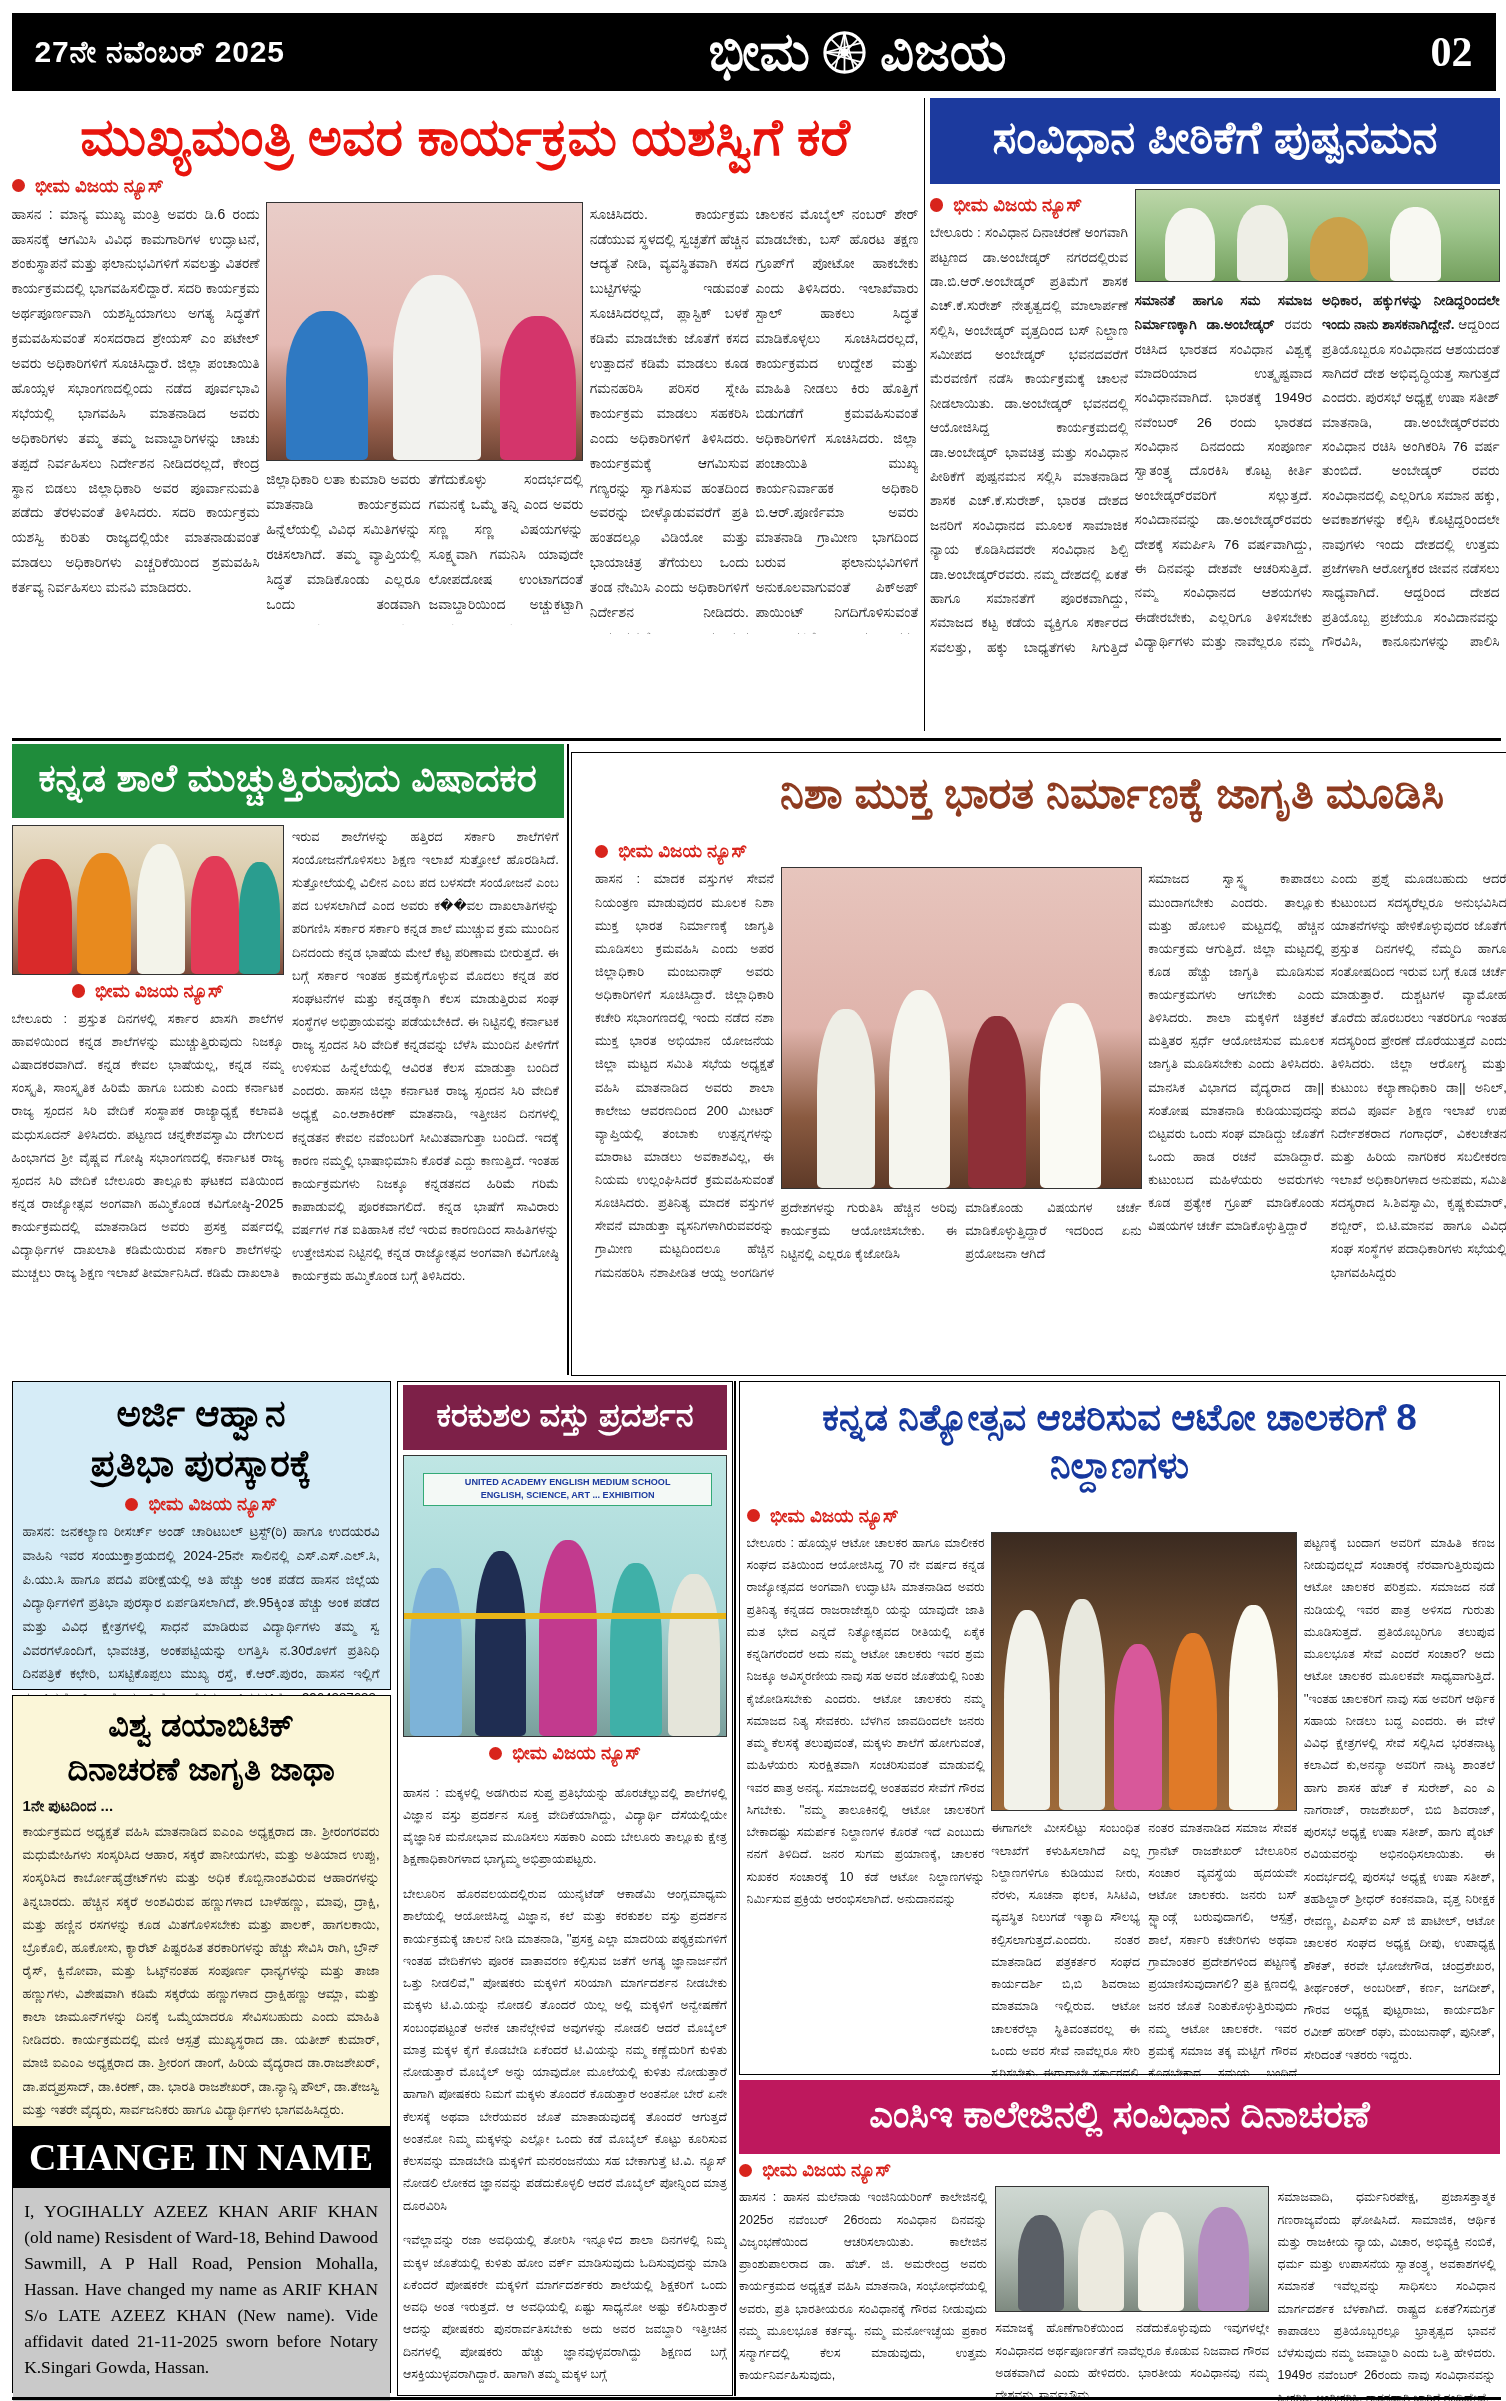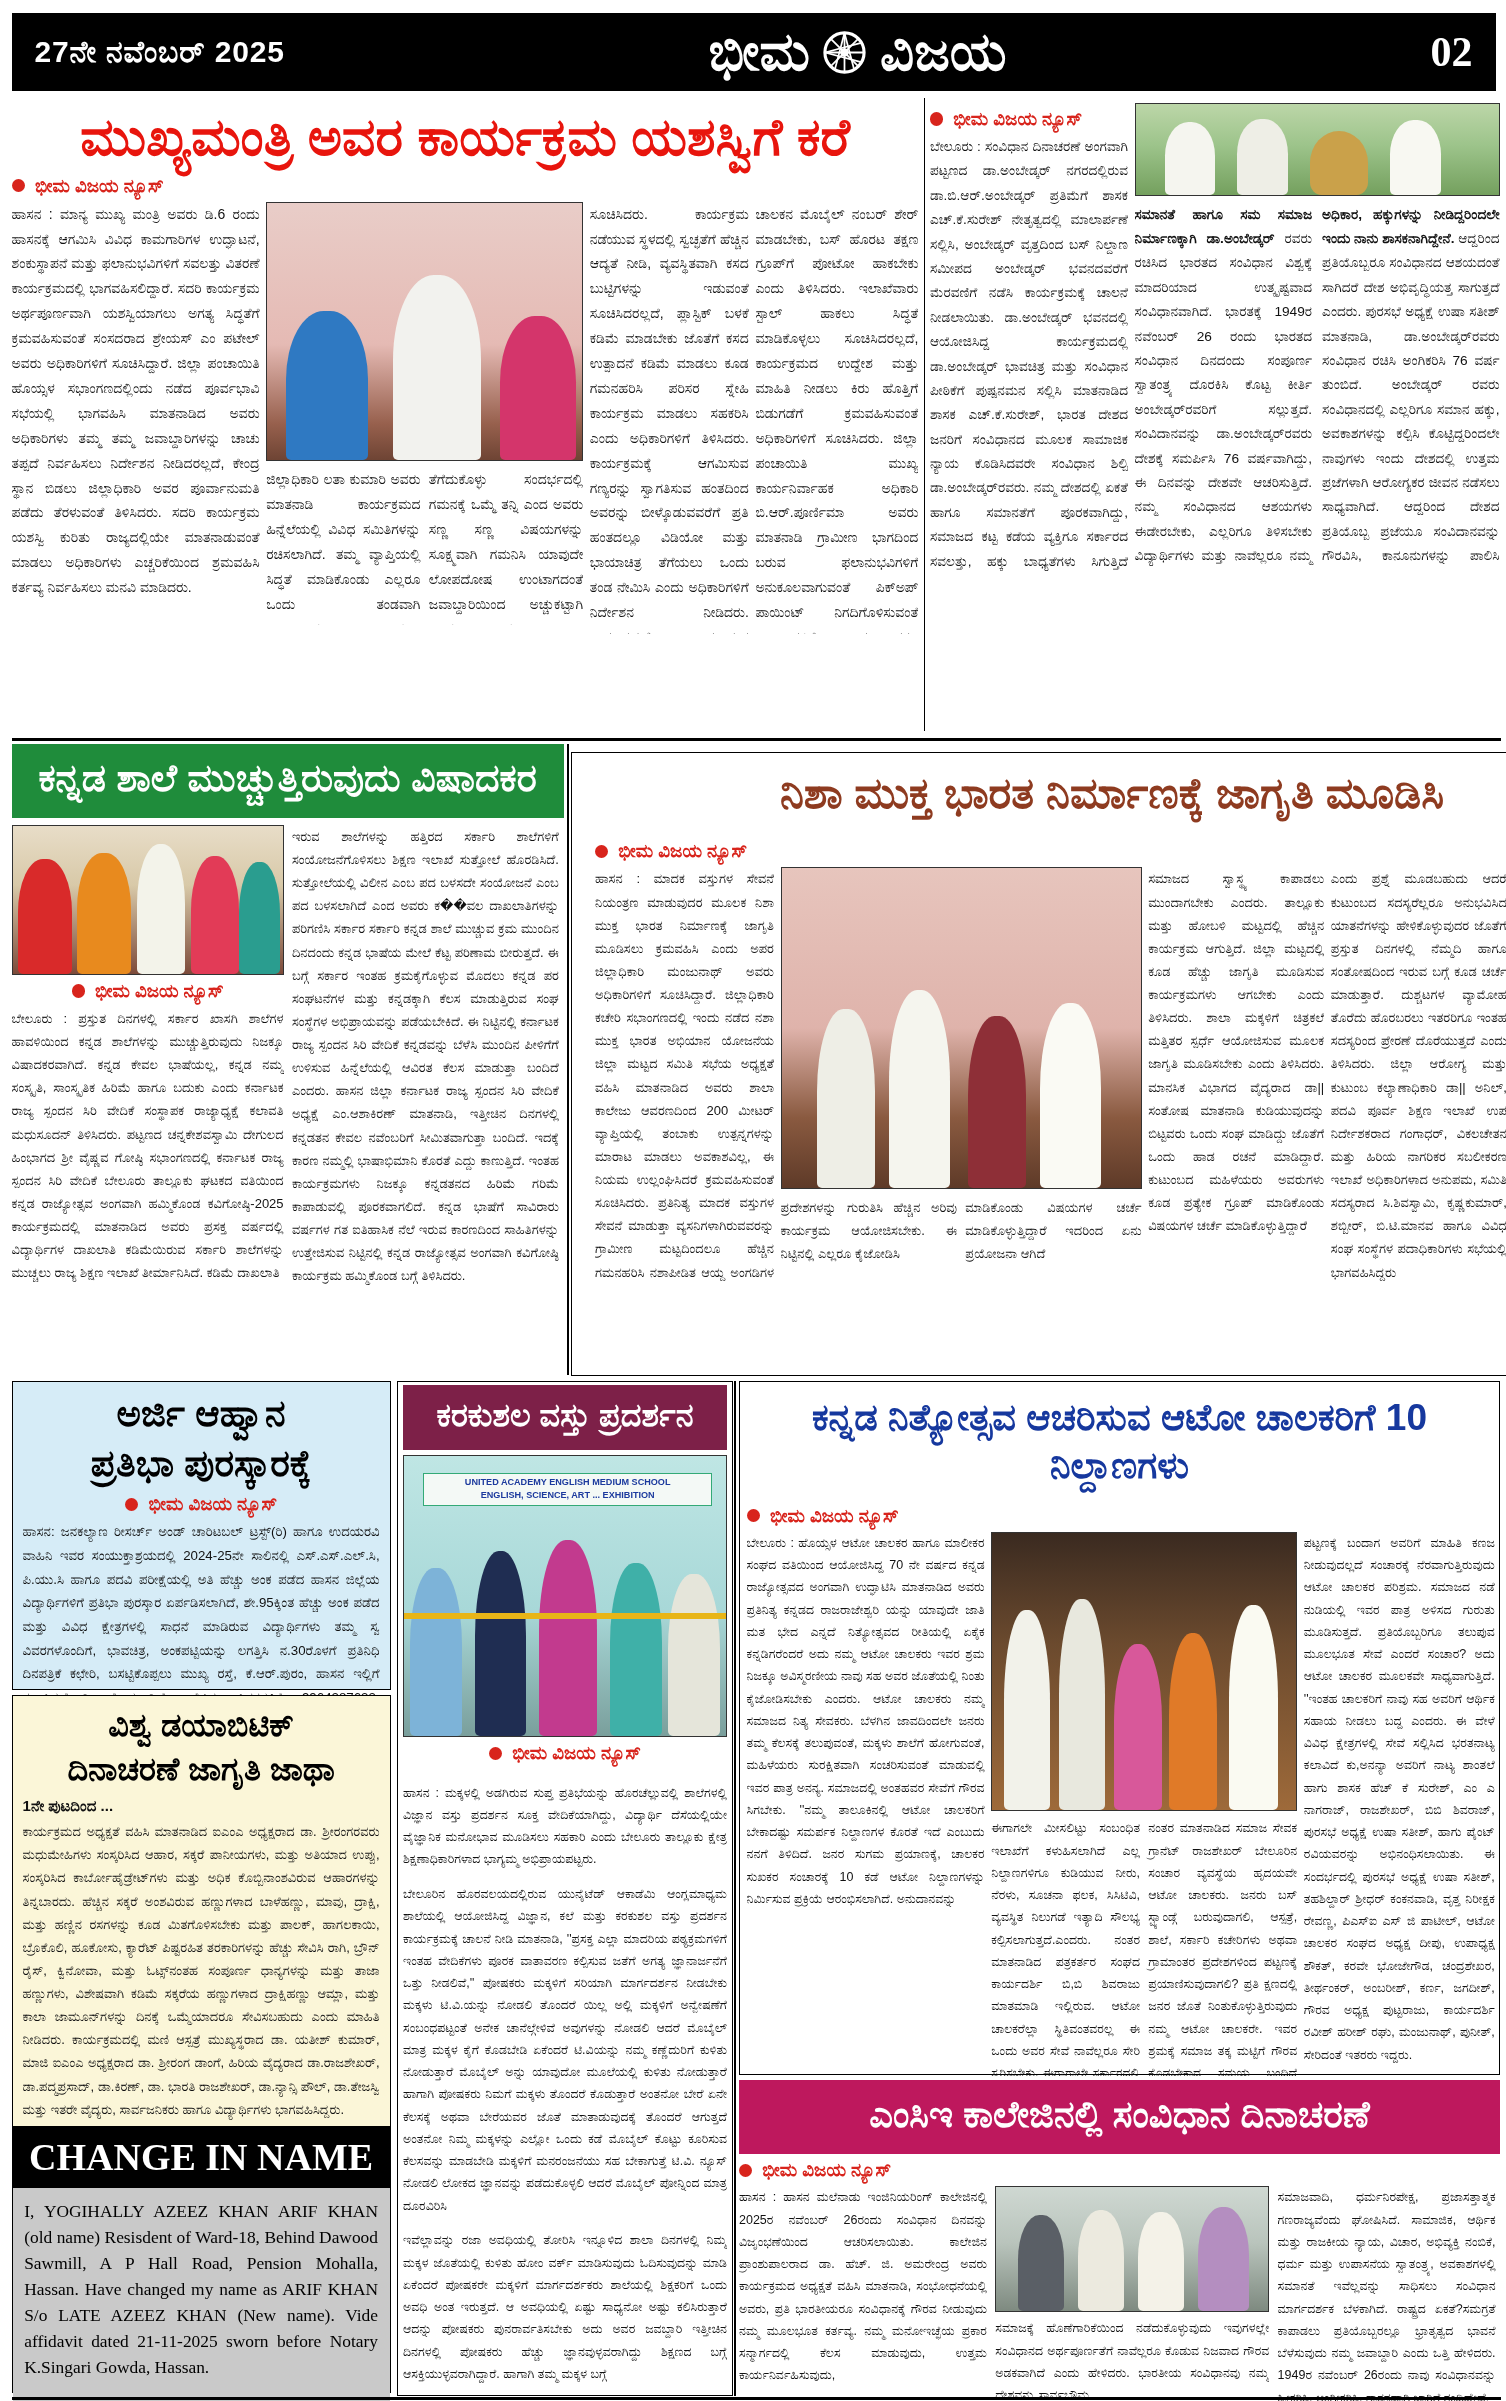--- a/index.html
+++ b/index.html
@@ -163,20 +163,21 @@
           <div class="kn bodyA">ಜಿಲ್ಲಾಧಿಕಾರಿ ಲತಾ ಕುಮಾರಿ ಅವರು ಮಾತನಾಡಿ ಕಾರ್ಯಕ್ರಮದ ಹಿನ್ನೆಲೆಯಲ್ಲಿ ವಿವಿಧ ಸಮಿತಿಗಳನ್ನು ರಚಿಸಲಾಗಿದೆ. ತಮ್ಮ ವ್ಯಾಪ್ತಿಯಲ್ಲಿ ಸಿದ್ಧತೆ ಮಾಡಿಕೊಂಡು ಎಲ್ಲರೂ ಒಂದು ತಂಡವಾಗಿ ಸಮನ್ವಯತೆಯಿಂದ ಕೆಲಸ ಮಾಡುವ ಮೂಲಕ ಕಾರ್ಯಕ್ರಮ ಯಶಸ್ವಿಗೊಳಿಸಲು ಅಧಿಕಾರಿಗಳಿಗೆ ನಿರ್ದೇಶನ ನೀಡಿದರು. ಕಾರ್ಯಕ್ರಮಕ್ಕೆ ವಿವಿಧ ಸಚಿವರುಗಳು ಆಗಮಿಸುವುದರಿಂದ ಸಂಬಂಧಿಸಿದ ಇಲಾಖೆಯ ಮುಖ್ಯಸ್ಥರು ಲೈಸನ್ ಅಧಿಕಾರಿಯಾಗಿರುತ್ತಾರೆ. ಶಿಷ್ಟಾಚಾರದಲ್ಲಿ ಯಾವುದೇ ನ್ಯೂನ್ಯತೆ ಆಗದಂತೆ ಎಚ್ಚರವಹಿಸಬೇಕು ಎಂದು ಅಧಿಕಾರಿಗಳಿಗೆ ಸೂಚಿಸಿದರು. ಅಧಿಕಾರಿಗಳು ಯಾವುದೇ ನಿರ್ಧಾರ</div>
           <div class="kn bodyA">ತೆಗೆದುಕೊಳ್ಳು ಸಂದರ್ಭದಲ್ಲಿ ಗಮನಕ್ಕೆ ಒಮ್ಮೆ ತನ್ನಿ ಎಂದ ಅವರು ಸಣ್ಣ ಸಣ್ಣ ವಿಷಯಗಳನ್ನು ಸೂಕ್ಷ್ಮವಾಗಿ ಗಮನಿಸಿ ಯಾವುದೇ ಲೋಪದೋಷ ಉಂಟಾಗದಂತೆ ಜವಾಬ್ದಾರಿಯಿಂದ ಅಚ್ಚುಕಟ್ಟಾಗಿ ಸಿದ್ಧತೆ ಮಾಡಿಕೊಳ್ಳಿ ಎಂದು ಅಧಿಕಾರಿಗಳಿಗೆ ತಿಳಿಸಿದರು. ವಾಹನ ದಟ್ಟಣೆ ನಿಯಂತ್ರಣ ಹಾಗೂ ವಾಹನ ನಿಲುಗಡೆಗೆ ನಿರ್ದಿಷ್ಟ ಸ್ಥಳ ಗುರುತಿಸಿ ಯಾವುದೇ ಗೊಂದಲಕ್ಕೆ ಅವಕಾಶ ನೀಡದೆ ಸೈನೇಜ್ ಬೋರ್ಡ್ ಹಾಕುವಂತೆ ಸೂಚಿಸಿದರು. ಸುಸಜ್ಜಿತ ಅಂಬುಲೆನ್ಸ್ ವ್ಯವಸ್ಥೆ ಮಾಡಿಕೊಳ್ಳುವಂತೆ ಜಿಲ್ಲಾ ಆರೋಗ್ಯ ಮತ್ತು ಕುಟುಂಬ ಕಲ್ಯಾಣಾಧಿಕಾರಿ ಅವರಿಗೆ ಸೂಚಿಸಿದರಲ್ಲದೆ ಪ್ರಾಥಮಿಕ ಚಿಕಿತ್ಸೆಗೆ ಅಗತ್ಯ ಸಿದ್ಧತೆಗೆ ಕ್ರಮವಹಿಸಲು</div>
         </div>
       </div>
       <div class="colcell kn bodyA">ಸೂಚಿಸಿದರು. ಕಾರ್ಯಕ್ರಮ ನಡೆಯುವ ಸ್ಥಳದಲ್ಲಿ ಸ್ವಚ್ಛತೆಗೆ ಹೆಚ್ಚಿನ ಆದ್ಯತೆ ನೀಡಿ, ವ್ಯವಸ್ಥಿತವಾಗಿ ಕಸದ ಬುಟ್ಟಿಗಳನ್ನು ಇಡುವಂತೆ ಸೂಚಿಸಿದರಲ್ಲದೆ, ಪ್ಲಾಸ್ಟಿಕ್ ಬಳಕೆ ಕಡಿಮೆ ಮಾಡಬೇಕು ಜೊತೆಗೆ ಕಸದ ಉತ್ಪಾದನೆ ಕಡಿಮೆ ಮಾಡಲು ಕೂಡ ಗಮನಹರಿಸಿ ಪರಿಸರ ಸ್ನೇಹಿ ಕಾರ್ಯಕ್ರಮ ಮಾಡಲು ಸಹಕರಿಸಿ ಎಂದು ಅಧಿಕಾರಿಗಳಿಗೆ ತಿಳಿಸಿದರು. ಕಾರ್ಯಕ್ರಮಕ್ಕೆ ಆಗಮಿಸುವ ಗಣ್ಯರನ್ನು ಸ್ವಾಗತಿಸುವ ಹಂತದಿಂದ ಅವರನ್ನು ಬೀಳ್ಕೊಡುವವರೆಗೆ ಪ್ರತಿ ಹಂತದಲ್ಲೂ ವಿಡಿಯೋ ಮತ್ತು ಭಾಯಾಚಿತ್ರ ತೆಗೆಯಲು ಒಂದು ತಂಡ ನೇಮಿಸಿ ಎಂದು ಅಧಿಕಾರಿಗಳಿಗೆ ನಿರ್ದೇಶನ ನೀಡಿದರು. ಕಾರ್ಯಕ್ರಮಕ್ಕೆ ಆಗಮಿಸುವ ಫಲಾನುಭವಿಗಳ ಹೆಸರು, ಮೊಬೈಲ್ ನಂಬರ್, ಗ್ರಾಮದ ಹೆಸರಿನೊಂದಿಗೆ ಪಟ್ಟಿ ತಯಾರಿಸಿ ಒಂದು ಬಸ್ಗೆ ಒಬ್ಬರು ನೋಡಲ್ ಆಫೀಸರ್ ನೇಮಿಸಿ ಅವರ ಸಂಪರ್ಕ ಸಂಖ್ಯೆ ನೀಡಬೇಕು ವಾಟ್ಸ್ ಅಪ್ ಗ್ರೂಪ್ ಮಾಡಿ ಎಂದು ಸೂಚಿಸಿದರಲ್ಲದೆ ಬಸ್ ನಂಬರ್ ಮತ್ತು</div>
       <div class="colcell kn bodyA">ಚಾಲಕನ ಮೊಬೈಲ್ ನಂಬರ್ ಶೇರ್ ಮಾಡಬೇಕು, ಬಸ್ ಹೊರಟ ತಕ್ಷಣ ಗ್ರೂಪ್‌ಗೆ ಪೋಟೋ ಹಾಕಬೇಕು ಎಂದು ತಿಳಿಸಿದರು. ಇಲಾಖೆವಾರು ಸ್ಟಾಲ್ ಹಾಕಲು ಸಿದ್ಧತೆ ಮಾಡಿಕೊಳ್ಳಲು ಸೂಚಿಸಿದರಲ್ಲದೆ, ಕಾರ್ಯಕ್ರಮದ ಉದ್ದೇಶ ಮತ್ತು ಮಾಹಿತಿ ನೀಡಲು ಕಿರು ಹೊತ್ತಿಗೆ ಬಿಡುಗಡೆಗೆ ಕ್ರಮವಹಿಸುವಂತೆ ಅಧಿಕಾರಿಗಳಿಗೆ ಸೂಚಿಸಿದರು. ಜಿಲ್ಲಾ ಪಂಚಾಯಿತಿ ಮುಖ್ಯ ಕಾರ್ಯನಿರ್ವಾಹಕ ಅಧಿಕಾರಿ ಬಿ.ಆರ್.ಪೂರ್ಣಿಮಾ ಅವರು ಮಾತನಾಡಿ ಗ್ರಾಮೀಣ ಭಾಗದಿಂದ ಬರುವ ಫಲಾನುಭವಿಗಳಿಗೆ ಅನುಕೂಲವಾಗುವಂತೆ ಪಿಕ್‌ಅಪ್ ಪಾಯಿಂಟ್ ನಿಗದಿಗೊಳಿಸುವಂತೆ ಅಧಿಕಾರಿಗಳಿಗೆ ಸೂಚಿಸಿದರು. ಸಭೆಯಲ್ಲಿ ಅಪರ ಜಿಲ್ಲಾಧಿಕಾರಿ ಮಂಜುನಾಥ್, ಜಿಲ್ಲಾ ಪಂಚಾಯತ್ ಉಪಕಾರ್ಯದರ್ಶಿಗಳಾದ ಬಾಬು, ಕೃಷ್ಣಮೂರ್ತಿ, ಉಪ ವಿಭಾಗಾಧಿಕಾರಿಗಳಾದ ಜಗದೀಶ್ ಗಂಗಣ್ಣನವರ್, ರಾಜೇಶ್ ಹಾಗೂ ವಿವಿಧ ಇಲಾಖೆಗಳ ಅಧಿಕಾರಿಗಳು ಭಾಗವಹಿಸಿದ್ದರು.</div>
     </div>
   </div>
 
   <div class="abs artB">
+    <div class="hlB">ಸಂವಿಧಾನ ಪೀಠಿಕೆಗೆ ಪುಷ್ಪನಮನ</div>
     <div class="cols">
       <div class="colcell">
         <div class="byline">
           <span class="dot"></span>
           <span>ಭೀಮ ವಿಜಯ ನ್ಯೂಸ್</span>
         </div>
         <div class="kn bodyB">ಬೇಲೂರು : ಸಂವಿಧಾನ ದಿನಾಚರಣೆ ಅಂಗವಾಗಿ ಪಟ್ಟಣದ ಡಾ.ಅಂಬೇಡ್ಕರ್ ನಗರದಲ್ಲಿರುವ ಡಾ.ಬಿ.ಆರ್.ಅಂಬೇಡ್ಕರ್ ಪ್ರತಿಮೆಗೆ ಶಾಸಕ ಎಚ್.ಕೆ.ಸುರೇಶ್ ನೇತೃತ್ವದಲ್ಲಿ ಮಾಲಾರ್ಪಣೆ ಸಲ್ಲಿಸಿ, ಅಂಬೇಡ್ಕರ್ ವೃತ್ತದಿಂದ ಬಸ್ ನಿಲ್ದಾಣ ಸಮೀಪದ ಅಂಬೇಡ್ಕರ್ ಭವನದವರೆಗೆ ಮೆರವಣಿಗೆ ನಡೆಸಿ ಕಾರ್ಯಕ್ರಮಕ್ಕೆ ಚಾಲನೆ ನೀಡಲಾಯಿತು. ಡಾ.ಅಂಬೇಡ್ಕರ್ ಭವನದಲ್ಲಿ ಆಯೋಜಿಸಿದ್ದ ಕಾರ್ಯಕ್ರಮದಲ್ಲಿ ಡಾ.ಅಂಬೇಡ್ಕರ್ ಭಾವಚಿತ್ರ ಮತ್ತು ಸಂವಿಧಾನ ಪೀಠಿಕೆಗೆ ಪುಷ್ಪನಮನ ಸಲ್ಲಿಸಿ ಮಾತನಾಡಿದ ಶಾಸಕ ಎಚ್.ಕೆ.ಸುರೇಶ್, ಭಾರತ ದೇಶದ ಜನರಿಗೆ ಸಂವಿಧಾನದ ಮೂಲಕ ಸಾಮಾಜಿಕ ನ್ಯಾಯ ಕೊಡಿಸಿದವರೇ ಸಂವಿಧಾನ ಶಿಲ್ಪಿ ಡಾ.ಅಂಬೇಡ್ಕರ್‌ರವರು. ನಮ್ಮ ದೇಶದಲ್ಲಿ ಏಕತೆ ಹಾಗೂ ಸಮಾನತೆಗೆ ಪೂರಕವಾಗಿದ್ದು, ಸಮಾಜದ ಕಟ್ಟ ಕಡೆಯ ವ್ಯಕ್ತಿಗೂ ಸರ್ಕಾರದ ಸವಲತ್ತು, ಹಕ್ಕು ಬಾಧ್ಯತೆಗಳು ಸಿಗುತ್ತಿದೆ ಎಂದರೆ ಅದಕ್ಕೆ ಸಂವಿಧಾನವೇ ಕಾರಣ. ಭಾವೈಕ್ಯತೆ, ಸಹೋದರತೆ,</div>
       </div>
       <div class="colcell">
         <div class="photo ph-b">
@@ -292,21 +293,21 @@
       <span>ಭೀಮ ವಿಜಯ ನ್ಯೂಸ್</span>
     </div>
     <div class="kn bodyH">
       <p>ಹಾಸನ : ಮಕ್ಕಳಲ್ಲಿ ಅಡಗಿರುವ ಸುಪ್ತ ಪ್ರತಿಭೆಯನ್ನು ಹೊರಚೆಲ್ಲುವಲ್ಲಿ ಶಾಲೆಗಳಲ್ಲಿ ವಿಜ್ಞಾನ ವಸ್ತು ಪ್ರದರ್ಶನ ಸೂಕ್ತ ವೇದಿಕೆಯಾಗಿದ್ದು, ವಿದ್ಯಾರ್ಥಿ ದೆಸೆಯಲ್ಲಿಯೇ ವೈಜ್ಞಾನಿಕ ಮನೋಭಾವ ಮೂಡಿಸಲು ಸಹಕಾರಿ ಎಂದು ಬೇಲೂರು ತಾಲ್ಲೂಕು ಕ್ಷೇತ್ರ ಶಿಕ್ಷಣಾಧಿಕಾರಿಗಳಾದ ಭಾಗ್ಯಮ್ಮ ಅಭಿಪ್ರಾಯಪಟ್ಟರು.</p>
       <p>ಬೇಲೂರಿನ ಹೊರವಲಯದಲ್ಲಿರುವ ಯುನೈಟೆಡ್ ಆಕಾಡೆಮಿ ಆಂಗ್ಲಮಾಧ್ಯಮ ಶಾಲೆಯಲ್ಲಿ ಆಯೋಜಿಸಿದ್ದ ವಿಜ್ಞಾನ, ಕಲೆ ಮತ್ತು ಕರಕುಶಲ ವಸ್ತು ಪ್ರದರ್ಶನ ಕಾರ್ಯಕ್ರಮಕ್ಕೆ ಚಾಲನೆ ನೀಡಿ ಮಾತನಾಡಿ, ''ಪ್ರಸಕ್ತ ಎಲ್ಲಾ ಮಾದರಿಯ ಪಠ್ಯಕ್ರಮಗಳಿಗೆ ಇಂತಹ ವೇದಿಕೆಗಳು ಪೂರಕ ವಾತಾವರಣ ಕಲ್ಪಿಸುವ ಜತೆಗೆ ಅಗತ್ಯ ಜ್ಞಾನಾರ್ಜನೆಗೆ ಒತ್ತು ನೀಡಲಿವೆ,'' ಪೋಷಕರು ಮಕ್ಕಳಿಗೆ ಸರಿಯಾಗಿ ಮಾರ್ಗದರ್ಶನ ನೀಡಬೇಕು ಮಕ್ಕಳು ಟಿ.ವಿ.ಯನ್ನು ನೋಡಲಿ ತೊಂದರೆ ಯಿಲ್ಲ ಅಲ್ಲಿ ಮಕ್ಕಳಿಗೆ ಅನ್ವೇಷಣೆಗೆ ಸಂಬಂಧಪಟ್ಟಂತೆ ಅನೇಕ ಚಾನೆಲ್ಗೇಳಿವೆ ಅವುಗಳನ್ನು ನೋಡಲಿ ಆದರೆ ಮೊಬೈಲ್ ಮಾತ್ರ ಮಕ್ಕಳ ಕೈಗೆ ಕೊಡಬೇಡಿ ಏಕೆಂದರೆ ಟಿ.ವಿಯನ್ನು ನಮ್ಮ ಕಣ್ಣೆದುರಿಗೆ ಕುಳಿತು ನೋಡುತ್ತಾರೆ ಮೊಬೈಲ್ ಅನ್ನು ಯಾವುದೋ ಮೂಲೆಯಲ್ಲಿ ಕುಳಿತು ನೋಡುತ್ತಾರೆ ಹಾಗಾಗಿ ಪೋಷಕರು ನಿಮಗೆ ಮಕ್ಕಳು ತೊಂದರೆ ಕೊಡುತ್ತಾರೆ ಅಂತನೋ ಬೇರೆ ಏನೇ ಕೆಲಸಕ್ಕೆ ಅಥವಾ ಬೇರೆಯವರ ಜೊತೆ ಮಾತಾಡುವುದಕ್ಕೆ ತೊಂದರೆ ಆಗುತ್ತದೆ ಅಂತನೋ ನಿಮ್ಮ ಮಕ್ಕಳನ್ನು ಎಲ್ಲೋ ಒಂದು ಕಡೆ ಮೊಬೈಲ್ ಕೊಟ್ಟು ಕೂರಿಸುವ ಕೆಲಸವನ್ನು ಮಾಡಬೇಡಿ ಮಕ್ಕಳಿಗೆ ಮನರಂಜನೆಯು ಸಹ ಬೇಕಾಗುತ್ತೆ ಟಿ.ವಿ. ನ್ಯೂಸ್ ನೋಡಲಿ ಲೋಕದ ಜ್ಞಾನವನ್ನು ಪಡೆದುಕೊಳ್ಳಲಿ ಆದರೆ ಮೊಬೈಲ್ ಪೋನ್ನಿಂದ ಮಾತ್ರ ದೂರವಿರಿಸಿ</p>
       <p>ಇವೆಲ್ಲಾವನ್ನು ರಜಾ ಅವಧಿಯಲ್ಲಿ ತೋರಿಸಿ ಇನ್ನೂಳಿದ ಶಾಲಾ ದಿನಗಳಲ್ಲಿ ನಿಮ್ಮ ಮಕ್ಕಳ ಜೊತೆಯಲ್ಲಿ ಕುಳಿತು ಹೋಂ ವರ್ಕ್ ಮಾಡಿಸುವುದು ಓದಿಸುವುದನ್ನು ಮಾಡಿ ಏಕೆಂದರೆ ಪೋಷಕರೇ ಮಕ್ಕಳಿಗೆ ಮಾರ್ಗದರ್ಶಕರು ಶಾಲೆಯಲ್ಲಿ ಶಿಕ್ಷಕರಿಗೆ ಒಂದು ಅವಧಿ ಅಂತ ಇರುತ್ತದೆ. ಆ ಅವಧಿಯಲ್ಲಿ ಏಷ್ಟು ಸಾಧ್ಯನೋ ಅಷ್ಟು ಕಲಿಸಿರುತ್ತಾರೆ ಆದನ್ನು ಪೋಷಕರು ಪುನರಾರ್ವತಿಸಬೇಕು ಅದು ಅವರ ಜವಬ್ದಾರಿ ಇತ್ತೀಚಿನ ದಿನಗಳಲ್ಲಿ ಪೋಷಕರು ಹೆಚ್ಚು ಜ್ಞಾನವುಳ್ಳವರಾಗಿದ್ದು ಶಿಕ್ಷಣದ ಬಗ್ಗೆ ಆಸಕ್ತಿಯುಳ್ಳವರಾಗಿದ್ದಾರೆ. ಹಾಗಾಗಿ ತಮ್ಮ ಮಕ್ಕಳ ಬಗ್ಗೆ</p>
     </div>
   </div>
 
   <div class="abs artI">
-    <div class="hlI">ಕನ್ನಡ ನಿತ್ಯೋತ್ಸವ ಆಚರಿಸುವ ಆಟೋ ಚಾಲಕರಿಗೆ 10 ನಿಲ್ದಾಣಗಳು</div>
+    <div class="hlI">ಕನ್ನಡ ನಿತ್ಯೋತ್ಸವ ಆಚರಿಸುವ ಆಟೋ ಚಾಲಕರಿಗೆ 8 ನಿಲ್ದಾಣಗಳು</div>
     <div class="byline">
       <span class="dot"></span>
       <span>ಭೀಮ ವಿಜಯ ನ್ಯೂಸ್</span>
     </div>
     <div class="cols">
       <div class="colcell kn bodyI">ಬೇಲೂರು : ಹೊಯ್ಸಳ ಆಟೋ ಚಾಲಕರ ಹಾಗೂ ಮಾಲೀಕರ ಸಂಘದ ವತಿಯಿಂದ ಆಯೋಜಿಸಿದ್ದ 70 ನೇ ವರ್ಷದ ಕನ್ನಡ ರಾಜ್ಯೋತ್ಸವದ ಅಂಗವಾಗಿ ಉದ್ಘಾಟಿಸಿ ಮಾತನಾಡಿದ ಅವರು ಪ್ರತಿನಿತ್ಯ ಕನ್ನಡದ ರಾಜರಾಜೇಶ್ವರಿ ಯನ್ನು ಯಾವುದೇ ಜಾತಿ ಮತ ಭೇದ ಎನ್ನದೆ ನಿತ್ಯೋತ್ಸವದ ರೀತಿಯಲ್ಲಿ ಏಕೈಕ ಕನ್ನಡಿಗರೆಂದರೆ ಅದು ನಮ್ಮ ಆಟೋ ಚಾಲಕರು ಇವರ ಶ್ರಮ ನಿಜಕ್ಕೂ ಅವಿಸ್ಮರಣೀಯ ನಾವು ಸಹ ಅವರ ಜೊತೆಯಲ್ಲಿ ನಿಂತು ಕೈಜೋಡಿಸಬೇಕು ಎಂದರು. ಆಟೋ ಚಾಲಕರು ನಮ್ಮ ಸಮಾಜದ ನಿತ್ಯ ಸೇವಕರು. ಬೆಳಗಿನ ಜಾವದಿಂದಲೇ ಜನರು ತಮ್ಮ ಕೆಲಸಕ್ಕೆ ತಲುಪುವಂತೆ, ಮಕ್ಕಳು ಶಾಲೆಗೆ ಹೋಗುವಂತೆ, ಮಹಿಳೆಯರು ಸುರಕ್ಷಿತವಾಗಿ ಸಂಚರಿಸುವಂತೆ ಮಾಡುವಲ್ಲಿ ಇವರ ಪಾತ್ರ ಅನನ್ಯ. ಸಮಾಜದಲ್ಲಿ ಅಂತಹವರ ಸೇವೆಗೆ ಗೌರವ ಸಿಗಬೇಕು. ''ನಮ್ಮ ತಾಲೂಕಿನಲ್ಲಿ ಆಟೋ ಚಾಲಕರಿಗೆ ಬೇಕಾದಷ್ಟು ಸಮರ್ಪಕ ನಿಲ್ದಾಣಗಳ ಕೊರತೆ ಇದೆ ಎಂಬುದು ನನಗೆ ತಿಳಿದಿದೆ. ಜನರ ಸುಗಮ ಪ್ರಯಾಣಕ್ಕೆ, ಚಾಲಕರ ಸುಖಕರ ಸಂಚಾರಕ್ಕೆ 10 ಕಡೆ ಆಟೋ ನಿಲ್ದಾಣಗಳನ್ನು ನಿರ್ಮಿಸುವ ಪ್ರಕ್ರಿಯೆ ಆರಂಭಿಸಲಾಗಿದೆ. ಅನುದಾನವನ್ನು</div>
       <div class="colcell">
         <div class="photo ph-i">
           <span class="pp"></span>
           <span class="pp"></span>

